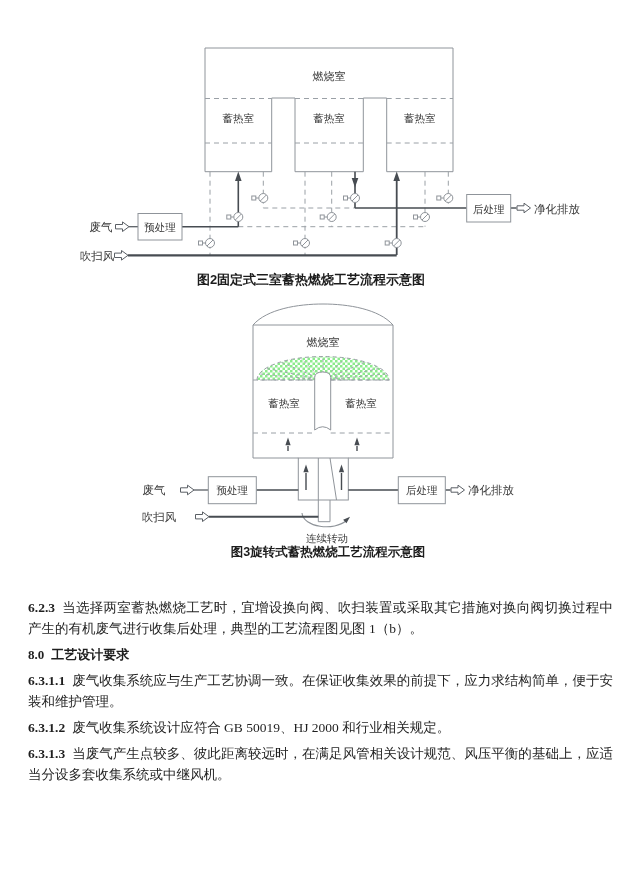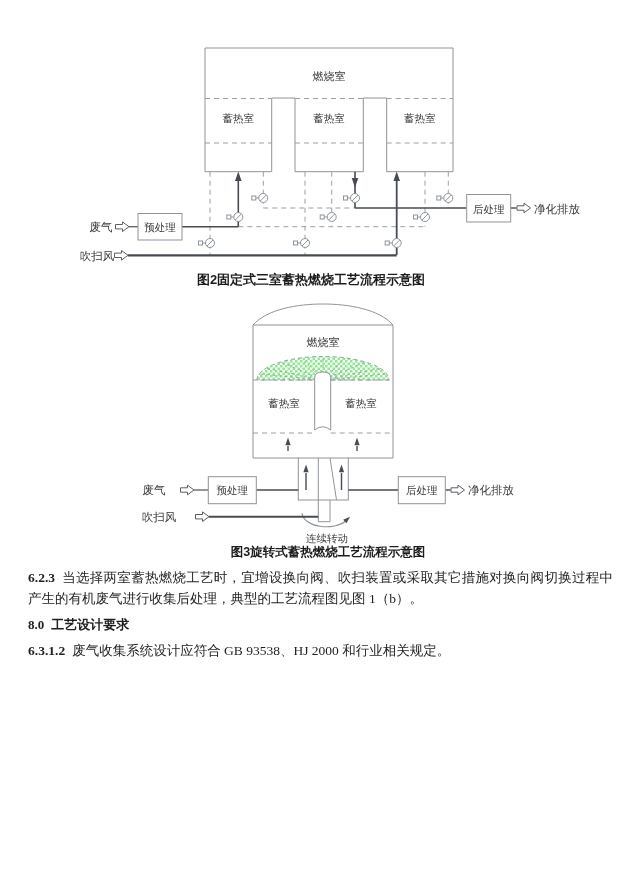--- a/index.html
+++ b/index.html
@@ -4,21 +4,21 @@
 <style>
   html,body{margin:0;padding:0;}
   body{
     width:640px;height:881px;position:relative;background:#ffffff;overflow:hidden;
     font-family:"Liberation Serif","DejaVu Serif",serif;color:#222;
   }
   #diagram-layer{position:absolute;left:0;top:0;width:640px;height:881px;}
   svg text{font-family:"Liberation Serif","DejaVu Serif",serif;fill:#3a3a3a;}
   svg text.cap{font-family:"Liberation Sans","DejaVu Sans",sans-serif;font-weight:bold;fill:#1c1c1c;}
   #doc-text{
-    position:absolute;left:28px;right:27px;top:567px;
+    position:absolute;left:28px;right:27px;top:597px;
     font-size:13.5px;line-height:21px;text-align:justify;color:#1f1f1f;
   }
   #doc-text p{margin:0 0 5px 0;}
   #doc-text p .num{font-weight:bold;margin-right:7px;white-space:nowrap;}
   #doc-text p.heading{
     font-family:"Liberation Sans","DejaVu Sans",sans-serif;
     font-weight:bold;font-size:13px;margin-top:4px;
   }
   #doc-text p.heading .num{font-family:"Liberation Serif","DejaVu Serif",serif;}
 </style>
@@ -141,14 +141,16 @@
     <text x="421.8" y="494" font-size="10.5" text-anchor="middle">后处理</text>
     <text x="468" y="494" font-size="11.5" text-anchor="start">净化排放</text>
     <text x="327" y="541.5" font-size="10.5" text-anchor="middle">连续转动</text>
     <text x="328" y="556" font-size="12.5" text-anchor="middle" class="cap">图3旋转式蓄热燃烧工艺流程示意图</text>
   </g>
 </svg>
 
 <div id="doc-text">
   <p><span class="num">6.2.3</span><span>当选择两室蓄热燃烧工艺时，宜增设换向阀、吹扫装置或采取其它措施对换向阀切换过程中产生的有机废气进行收集后处理，典型的工艺流程图见图 1（b）。</span></p>
   <p class="heading"><span class="num">8.0</span><span>工艺设计要求</span></p>
-  <p><span class="num">6.3.1.2</span><span>废气收集系统设计应符合 GB 93538、HJ 2000 和行业相关规定。</span></p>
+  <p><span class="num">6.3.1.1</span><span>废气收集系统应与生产工艺协调一致。在保证收集效果的前提下，应力求结构简单，便于安装和维护管理。</span></p>
+  <p><span class="num">6.3.1.2</span><span>废气收集系统设计应符合 GB 50019、HJ 2000 和行业相关规定。</span></p>
+  <p><span class="num">6.3.1.3</span><span>当废气产生点较多、彼此距离较远时，在满足风管相关设计规范、风压平衡的基础上，应适当分设多套收集系统或中继风机。</span></p>
 </div>
 
 </body></html>

